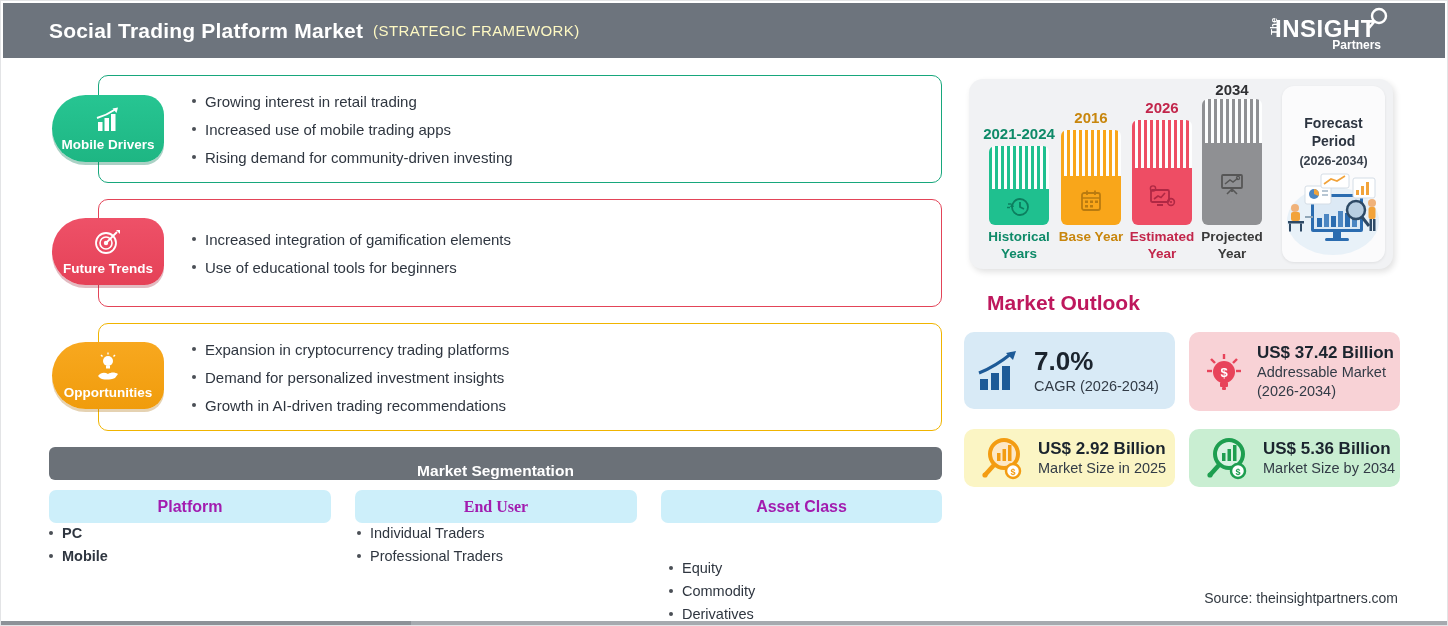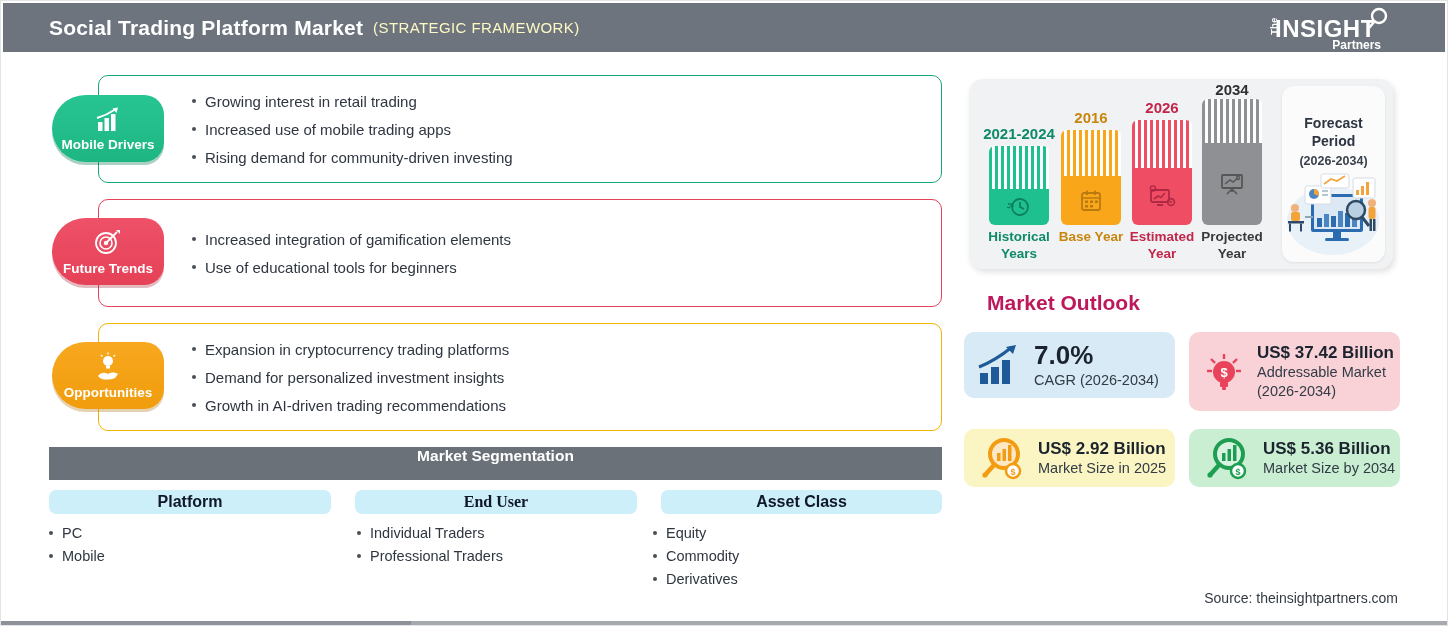--- a/index.html
+++ b/index.html
@@ -1,19 +1,19 @@
 <!DOCTYPE html>
 <html><head>
 <meta charset="utf-8">
 <style>
   html,body{margin:0;padding:0;background:#fff;font-family:"Liberation Sans","DejaVu Sans",sans-serif;}
   .page{position:relative;width:1448px;height:626px;background:#fff;overflow:hidden;border:1px solid #e3e4e6;box-sizing:border-box;}
 
   
-  .hdr{position:absolute;left:2px;top:2px;right:2px;height:49px;background:#6d747d;display:flex;align-items:center;}
+  .hdr{position:absolute;left:2px;top:2px;right:2px;height:55px;background:#6d747d;display:flex;align-items:center;}
   .hdr-title{color:#fff;font-size:21px;font-weight:bold;margin-left:46px;letter-spacing:.2px;}
   .hdr-sub{color:#fef9c3;font-size:15px;font-weight:500;margin-left:10px;letter-spacing:.4px;}
   .logo{position:absolute;right:58px;top:9px;width:120px;height:40px;color:#fff;}
   .logo-the{position:absolute;left:-2px;top:9px;font-size:9px;font-weight:bold;transform:rotate(-90deg);transform-origin:center;letter-spacing:.5px;}
   .logo-insight{position:absolute;left:8px;top:3px;font-size:24px;font-weight:bold;letter-spacing:.5px;}
   .logo-loop{position:absolute;right:-4px;top:-6px;}
   .logo-partners{position:absolute;right:6px;top:26px;font-size:12px;font-weight:bold;}
 
   
   .fbox{position:absolute;left:97px;width:844px;height:108px;background:#fff;border-radius:10px;
@@ -25,27 +25,27 @@
   .dot{width:4px;height:4px;border-radius:50%;background:#4a4f55;margin-right:9px;flex:0 0 auto;}
 
   .badge{position:absolute;left:51px;width:112px;height:67px;border-radius:34px 20px 20px 34px;
          display:flex;flex-direction:column;align-items:center;justify-content:center;gap:3px;color:#fff;z-index:3;}
   .badge .blabel{font-size:13.5px;font-weight:bold;white-space:nowrap;}
   .badge.g{top:94px;background:linear-gradient(180deg,#27c592,#1eb683);box-shadow:0 3px 0 rgba(13,122,90,.35);}
   .badge.r{top:217px;background:linear-gradient(180deg,#ee5168,#e54157);box-shadow:0 3px 0 rgba(160,30,50,.3);}
   .badge.o{top:341px;background:linear-gradient(180deg,#f8a81f,#f09c0c);box-shadow:0 3px 0 rgba(170,105,0,.3);}
 
   
-  .seg-bar{position:absolute;left:48px;top:446px;width:893px;height:33px;background:#6b7178;border-radius:0;
-           display:flex;align-items:flex-start;justify-content:center;color:#fff;font-size:15.5px;font-weight:bold;}
-  .seg-head{position:absolute;top:489px;height:24px;background:#cdeffa;border-radius:7px;
-            display:flex;align-items:center;justify-content:center;font-size:16px;font-weight:bold;color:#0f172a;}
+  .seg-bar{position:absolute;left:48px;top:446px;width:893px;height:33px;background:#6b7178;border-radius:6px;
+           display:flex;align-items:flex-end;justify-content:center;color:#fff;font-size:15.5px;font-weight:bold;}
+  .seg-head{position:absolute;top:489px;height:33px;background:#cdeffa;border-radius:7px;
+            display:flex;align-items:center;justify-content:center;font-size:16px;font-weight:bold;color:#a21caf;}
   .seg-head.c0{left:48px;width:282px;} .seg-head.c1{left:354px;width:282px;font-family:Liberation Serif, serif;} .seg-head.c2{left:660px;width:281px;}
   .seg-items{position:absolute;top:524px;display:flex;flex-direction:column;gap:7px;}
-  .seg-items.c0{left:48px;} .seg-items.c1{left:356px;} .seg-items.c2{left:652px;}
+  .seg-items.c0{left:48px;font-weight:bold;} .seg-items.c1{left:356px;} .seg-items.c2{left:668px;margin-top:35px;}
   .seg-items .bullet-line{font-size:14.5px;color:#2f3640;}
 
   
   .tcard{position:absolute;left:968px;top:78px;width:424px;height:190px;background:#f1f2f4;border-radius:14px;
          box-shadow:2px 3px 6px rgba(0,0,0,.12);}
   .tbar{position:absolute;width:60px;border-radius:6px 6px 6px 6px;overflow:hidden;display:flex;flex-direction:column;}
   .tbar .stripes{flex:0 0 auto;}
   .tbar .solid{flex:1 1 auto;display:flex;align-items:center;justify-content:center;}
   .tbar.t0{left:20px;bottom:44px;height:79px;} .tbar.t0 .stripes{height:43px;background:repeating-linear-gradient(90deg,#1fc08f 0 3px,#fdfefe 3px 6px);} .tbar.t0 .solid{background:#1fc08f;}
   .tbar.t1{left:92px;bottom:44px;height:95px;} .tbar.t1 .stripes{height:46px;background:repeating-linear-gradient(90deg,#f9a61a 0 3px,#fdfefe 3px 6px);} .tbar.t1 .solid{background:#f9a61a;}
@@ -61,21 +61,21 @@
           box-shadow:0 1px 3px rgba(0,0,0,.08);text-align:center;}
   .fpanel .f1{margin-top:28px;font-size:14px;font-weight:bold;color:#2c3440;line-height:1.3;}
   .fpanel .f2{margin-top:4px;font-size:12.5px;font-weight:600;color:#3a424d;}
   .fpanel svg{position:absolute;left:1px;bottom:4px;}
 
   
   .outlook-title{position:absolute;left:986px;top:290px;font-size:21px;font-weight:bold;color:#be185d;}
   .ocard{position:absolute;border-radius:10px;display:flex;align-items:center;box-sizing:border-box;padding-left:14px;gap:12px;}
   .ocard .txt .big{font-weight:bold;color:#1b242e;}
   .ocard .txt .sub{color:#323b46;font-size:14.5px;line-height:1.3;}
-  .ocard.k0{left:963px;top:331px;width:211px;height:66px;background:#d8eaf6;padding-left:12px;}
+  .ocard.k0{left:963px;top:331px;width:211px;height:77px;background:#d8eaf6;padding-left:12px;}
   .ocard.k1{left:1188px;top:331px;width:211px;height:79px;background:#f8d2d6;}
   .ocard.k2{left:963px;top:428px;width:211px;height:58px;background:#fbf5c4;}
   .ocard.k3{left:1188px;top:428px;width:211px;height:58px;background:#c9eed2;}
   .ocard.k0 .big{font-size:26px;} .ocard.k1 .big,.ocard.k2 .big,.ocard.k3 .big{font-size:17px;}
 
   .source{position:absolute;right:49px;top:589px;font-size:14px;color:#333a42;}
   .bottom-strip{position:absolute;left:0;top:620px;width:100%;height:4px;
                 background:linear-gradient(90deg,#8d9298 0 410px,#a6aaaf 410px 100%);}
 </style>
 </head>

